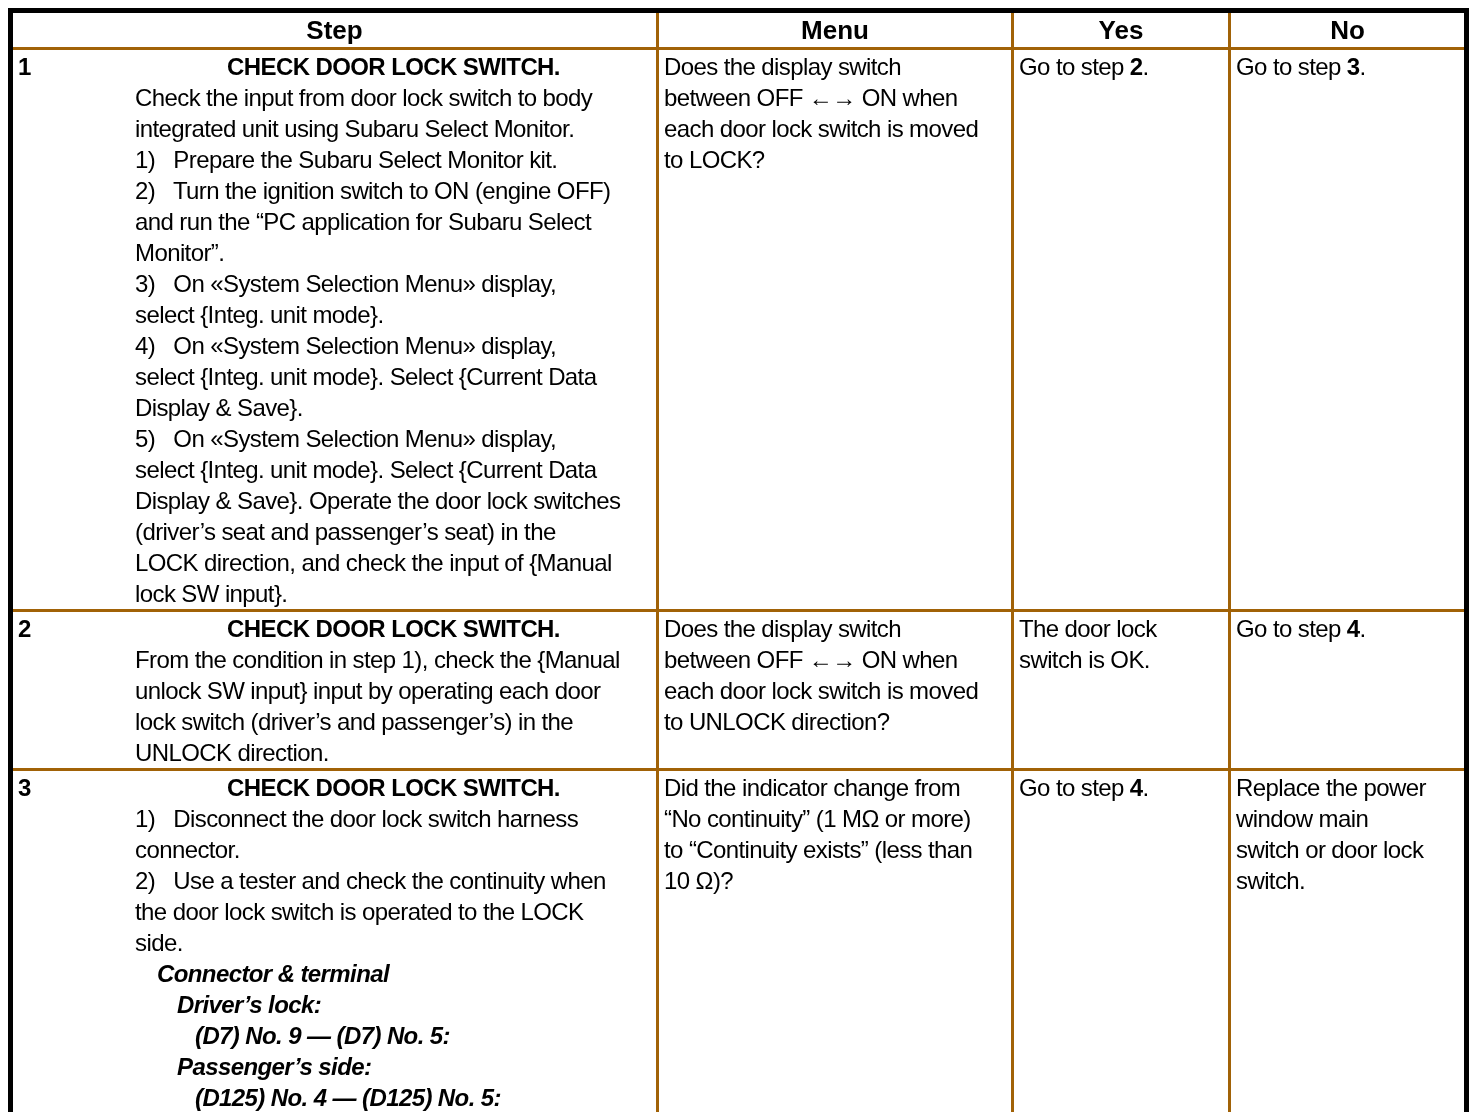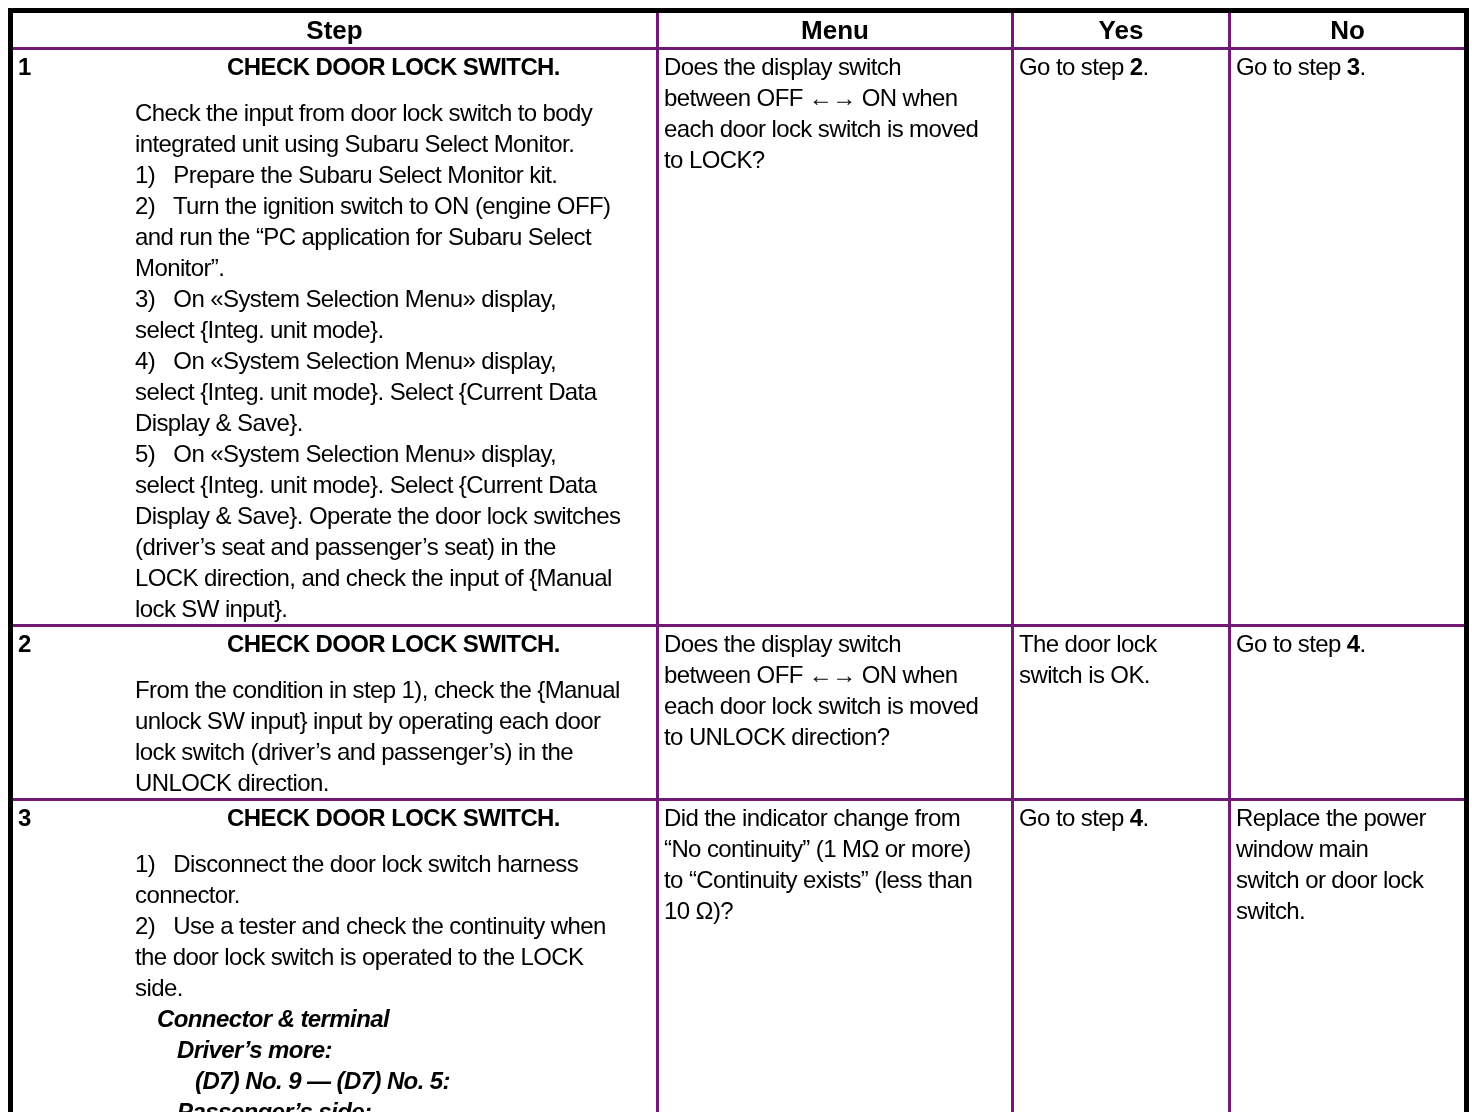--- a/index.html
+++ b/index.html
@@ -16,21 +16,21 @@
     border-collapse: collapse;
     table-layout: fixed;
     border: 5px solid #000;
     background: #fff;
   }
   col.c-step  { width: 647px; }
   col.c-check { width: 355px; }
   col.c-yes   { width: 217px; }
   col.c-no    { width: 237px; }
 
-  th, td { border: 3px solid #701a75; vertical-align: top; }
+  th, td { border: 3px solid #a16207; vertical-align: top; }
 
   th {
     height: 33px;
     font-size: 26px;
     font-weight: bold;
     text-align: center;
     padding: 1px 0 0 0;
     line-height: 33px;
   }
 
@@ -44,21 +44,21 @@
   tr.r1 { height: 557px; }
   tr.r2 { height: 155px; }
   tr.r3 { height: 341px; }
 
   td.step-cell { position: relative; padding: 1px 4px 0 122px; }
   .step-num {
     position: absolute; left: 5px; top: 1px;
     font-weight: bold;
   }
   .step-title { font-weight: bold; white-space: pre-line; text-align: center; }
-  .step-body  { white-space: pre-line; margin-top: 15px; }
+  .step-body  { white-space: pre-line; }
 
   .connector { font-weight: bold; font-style: italic; }
   .conn-heading { padding-left: 22px; }
   .conn-line.lvl1 { padding-left: 42px; }
   .conn-line.lvl2 { padding-left: 60px; }
 
   td.check-cell { white-space: pre-line; }
   td.yn-cell    { white-space: pre-line; margin-top: 12px; }
   td.yn-cell b  { font-weight: bold; }
 </style>
@@ -135,21 +135,21 @@
         <td class="step-cell">
           <span class="step-num">3</span>
           <div class="step-title">CHECK DOOR LOCK SWITCH.</div>
           <div class="step-body">1)&nbsp;&nbsp; Disconnect the door lock switch harness
 connector.
 2)&nbsp;&nbsp; Use a tester and check the continuity when
 the door lock switch is operated to the LOCK
 side.</div>
           <div class="connector">
             <div class="conn-heading">Connector &amp; terminal</div>
-            <div class="conn-line lvl1">Driver’s more:</div>
+            <div class="conn-line lvl1">Driver’s lock:</div>
             <div class="conn-line lvl2">(D7) No. 9 — (D7) No. 5:</div>
             <div class="conn-line lvl1">Passenger’s side:</div>
             <div class="conn-line lvl2">(D125) No. 4 — (D125) No. 5:</div>
           </div>
         </td>
         <td class="check-cell">Did the indicator change from
 “No continuity” (1 MΩ or more)
 to “Continuity exists” (less than
 10 Ω)?</td>
         <td class="yn-cell"><span>Go to step </span><b>4</b><span>.</span></td>

